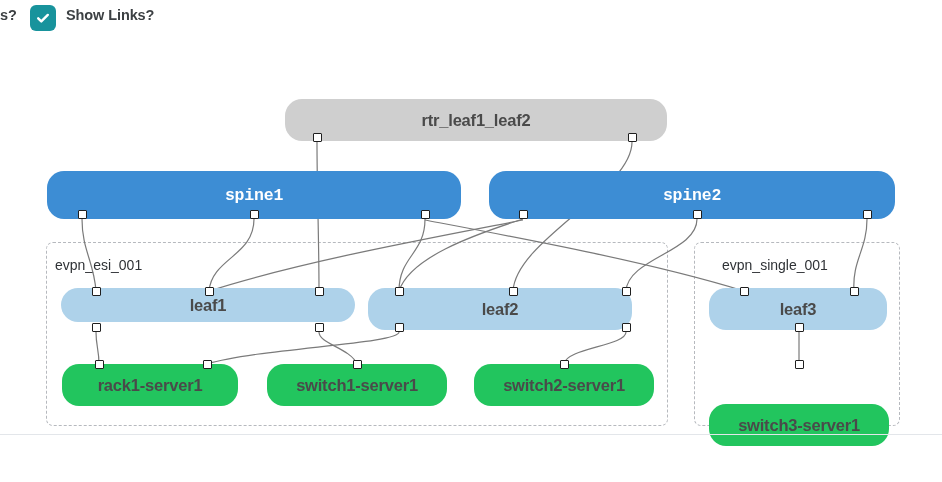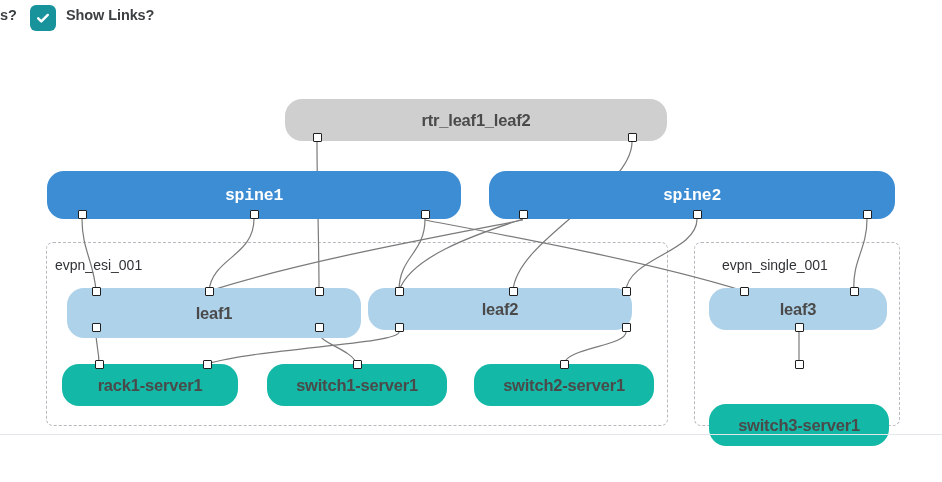--- a/index.html
+++ b/index.html
@@ -115,21 +115,21 @@
     background: #3d8dd4;
   }
   .node.spine .node-label { color: #ffffff; font-family: Liberation Mono, monospace; }
 
   .node.leaf {
     background: #aed2ea;
   }
   .node.leaf .node-label { color: #4a4a4a; }
 
   .node.server {
-    background: #14b8a6;
+    background: #22c55e;
   }
   .node.server .node-label { color: #4a4a4a; }
 
   
   .port {
     position: absolute;
     width: 9px; height: 9px;
     background: #ffffff;
     border: 1.6px solid #1f1f1f;
     box-sizing: border-box;
@@ -179,21 +179,21 @@
     <div id="nodes">
         <div class="node router" style="left: 285px; top: 57px; width: 382px; height: 42px;">
           <span class="node-label">rtr_leaf1_leaf2</span>
         </div>
         <div class="node spine" style="left: 47px; top: 129px; width: 414px; height: 48px;">
           <span class="node-label">spine1</span>
         </div>
         <div class="node spine" style="left: 489px; top: 129px; width: 406px; height: 48px; text-align: center;">
           <span class="node-label">spine2</span>
         </div>
-        <div class="node leaf" style="left: 61px; top: 246px; width: 294px; height: 50px; margin-left: 6px;">
+        <div class="node leaf" style="left: 61px; top: 246px; width: 294px; height: 34px;">
           <span class="node-label">leaf1</span>
         </div>
         <div class="node leaf" style="left: 368px; top: 246px; width: 264px; height: 42px;">
           <span class="node-label">leaf2</span>
         </div>
         <div class="node leaf" style="left: 709px; top: 246px; width: 178px; height: 42px;">
           <span class="node-label">leaf3</span>
         </div>
         <div class="node server" style="left: 62px; top: 322px; width: 176px; height: 42px;">
           <span class="node-label">rack1-server1</span>

